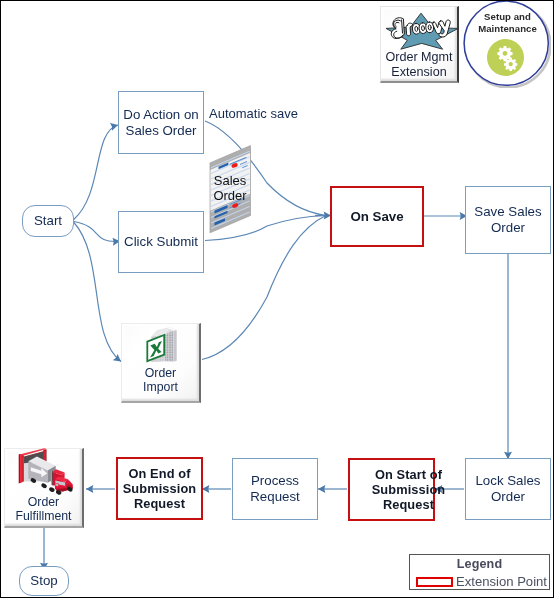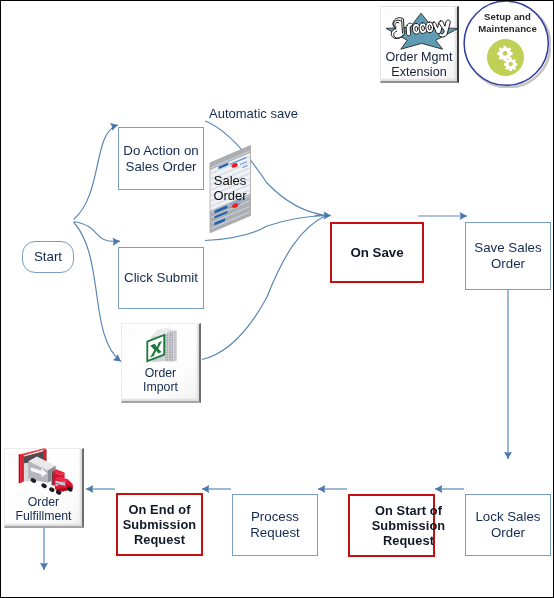--- a/index.html
+++ b/index.html
@@ -9,21 +9,21 @@
        -webkit-font-smoothing:antialiased;}
   #root{position:relative;width:554px;height:598px;box-sizing:border-box;
         background:#fff;overflow:hidden;}
   #root::after{content:"";position:absolute;left:0;top:0;right:0;bottom:0;
         border:1px solid #000;pointer-events:none;z-index:20;}
   .canvas{position:absolute;left:0;top:0;width:554px;height:598px;}
   svg.edges{position:absolute;left:0;top:0;width:554px;height:598px;
             pointer-events:none;overflow:visible;}
   .node{position:absolute;box-sizing:border-box;display:flex;align-items:center;
         justify-content:center;text-align:center;background:#fff;
-        white-space:pre-line;line-height:1.18;margin-top:36px;}
+        white-space:pre-line;line-height:1.18;}
   .rect{border:1px solid #7a9ec2;color:#132a52;font-size:13.3px;}
   .rect-ext{border:2px solid #c41010;color:#111827;font-weight:bold;font-size:12.8px;
             letter-spacing:.1px;}
   .pill{border:1px solid #7a9ec2;border-radius:13px;color:#132a52;font-size:13.3px;}
   .elabel{position:absolute;color:#132a52;font-size:13px;white-space:nowrap;}
 
   
   .icon-node{position:absolute;box-sizing:border-box;
     background:linear-gradient(135deg,#fbfbfb 0%,#ffffff 28%,#fdfdfd 70%,#f1f1f1 100%);
     box-shadow:inset -3px -3px 2px -1px #dcdcdc, inset 3px 3px 2px -1px #ffffff;
@@ -306,15 +306,22 @@
       <svg viewBox="0 0 40 40" width="37" height="37">
         <circle cx="20" cy="20" r="20" fill="#bed055"></circle>
         <g fill="#ffffff">
           <path d="M14.6 8.9 l1.5 1.4 a5.3 5.3 0 0 1 1.6 -0.65 l0.25 -2.0 l3.0 0 l0.25 2.0 a5.3 5.3 0 0 1 1.6 0.65 l1.5 -1.4 l2.1 2.1 l-1.4 1.5 a5.3 5.3 0 0 1 0.65 1.6 l2.0 0.25 l0 3.0 l-2.0 0.25 a5.3 5.3 0 0 1 -0.65 1.6 l1.4 1.5 l-2.1 2.1 l-1.5 -1.4 a5.3 5.3 0 0 1 -1.6 0.65 l-0.25 2.0 l-3.0 0 l-0.25 -2.0 a5.3 5.3 0 0 1 -1.6 -0.65 l-1.5 1.4 l-2.1 -2.1 l1.4 -1.5 a5.3 5.3 0 0 1 -0.65 -1.6 l-2.0 -0.25 l0 -3.0 l2.0 -0.25 a5.3 5.3 0 0 1 0.65 -1.6 l-1.4 -1.5 Z M19.45 12.9 a2.6 2.6 0 1 0 0.1 0 Z"></path>
           <path d="M21.4 21.5 l1.3 1.2 a4.6 4.6 0 0 1 1.4 -0.55 l0.2 -1.75 l2.6 0 l0.2 1.75 a4.6 4.6 0 0 1 1.4 0.55 l1.3 -1.2 l1.85 1.85 l-1.2 1.3 a4.6 4.6 0 0 1 0.55 1.4 l1.75 0.2 l0 2.6 l-1.75 0.2 a4.6 4.6 0 0 1 -0.55 1.4 l1.2 1.3 l-1.85 1.85 l-1.3 -1.2 a4.6 4.6 0 0 1 -1.4 0.55 l-0.2 1.75 l-2.6 0 l-0.2 -1.75 a4.6 4.6 0 0 1 -1.4 -0.55 l-1.3 1.2 l-1.85 -1.85 l1.2 -1.3 a4.6 4.6 0 0 1 -0.55 -1.4 l-1.75 -0.2 l0 -2.6 l1.75 -0.2 a4.6 4.6 0 0 1 0.55 -1.4 l-1.2 -1.3 Z M25.6 24.9 a2.25 2.25 0 1 0 0.1 0 Z"></path>
         </g>
       </svg>
     </div>
   </div>
 
+  <div class="legend" style="left:409px;top:554px;width:141px;height:36px;">
+    <div class="legend-title">Legend</div>
+    <div class="legend-row">
+      <span class="legend-swatch"></span>
+      <span class="legend-label">Extension Point</span>
+    </div>
+  </div>
 
 </div>
 </div>
 
 </body></html>

